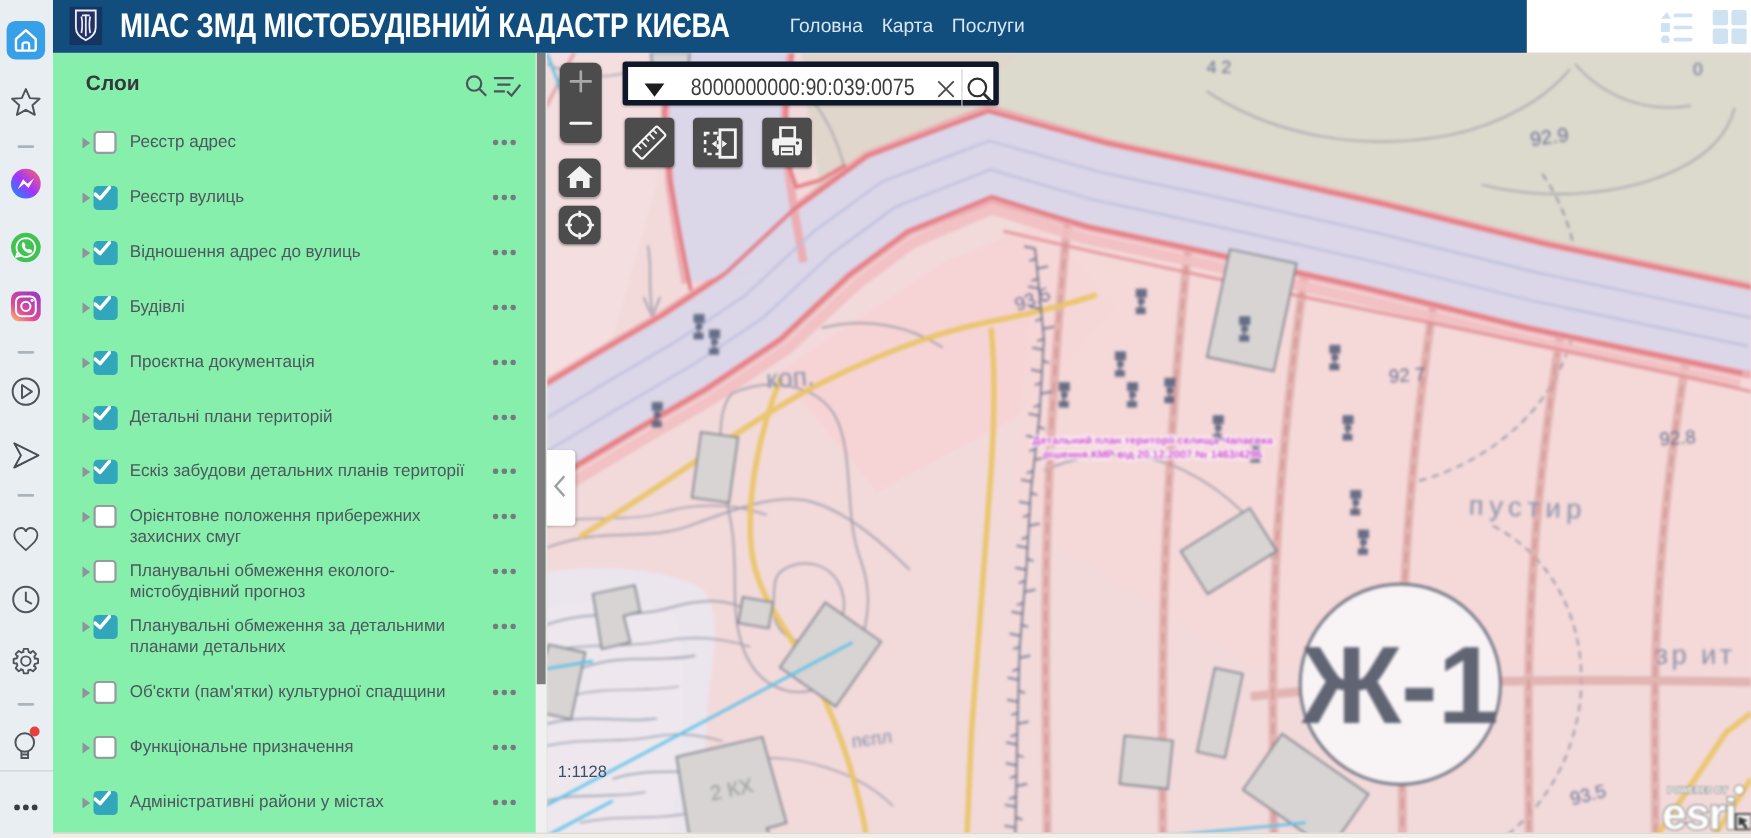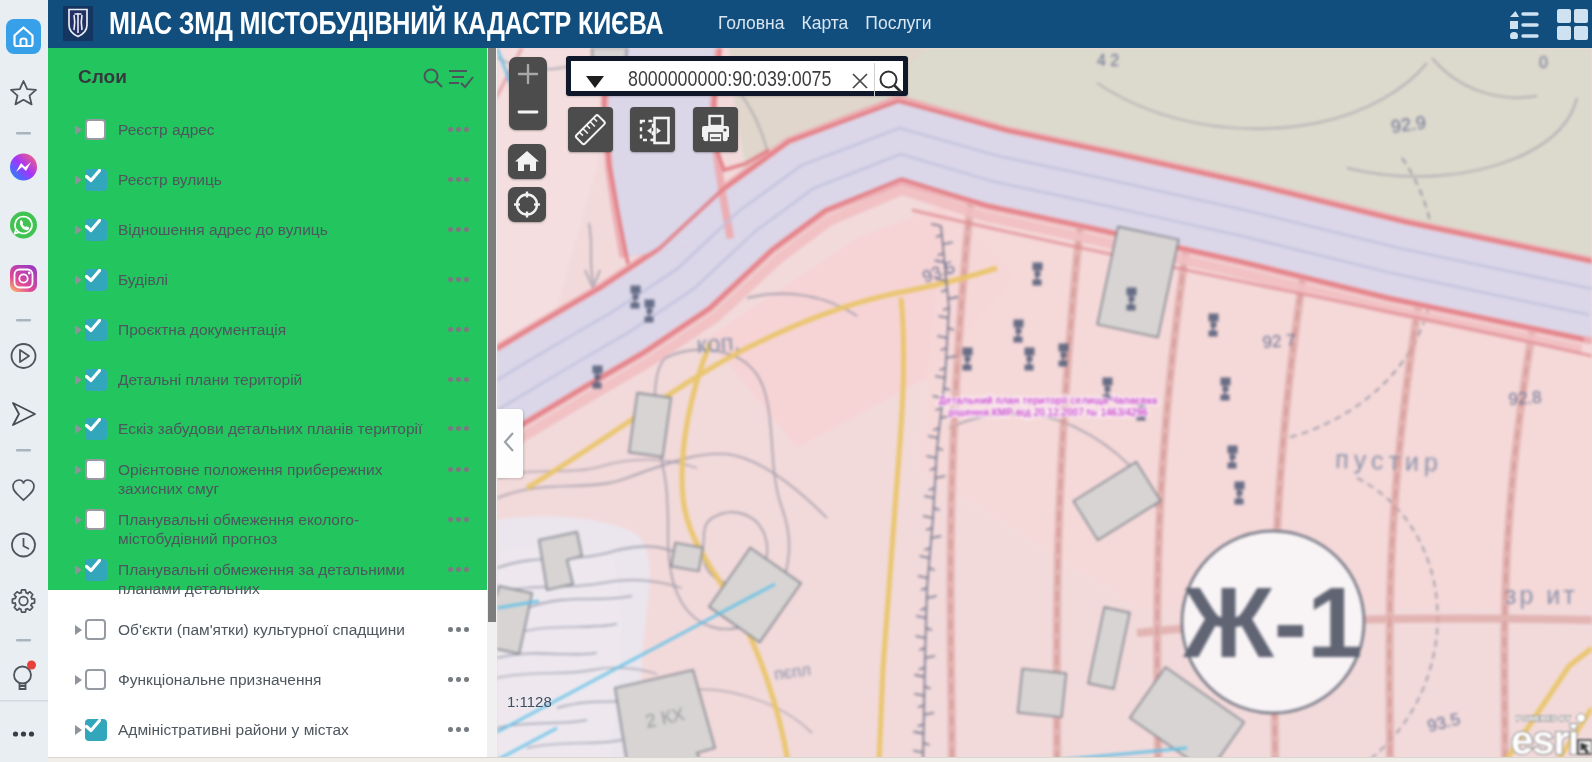--- a/index.html
+++ b/index.html
@@ -1,23 +1,23 @@
 <!DOCTYPE html>
 <html><head>
 <meta charset="utf-8">
 <style>
   * { margin:0; padding:0; box-sizing:border-box; }
   html,body { width:1592px; height:762px; overflow:hidden; font-family:"Liberation Sans",sans-serif; background:#fff; }
   #app { position:relative; width:1592px; height:762px; overflow:hidden; }
-  #header { position:absolute; left:48px; top:0; width:1544px; height:48px; background:#114e7e; z-index:30; }
+  #header { position:absolute; left:48px; top:0; width:1340px; height:48px; background:#114e7e; z-index:30; }
   #header .title { position:absolute; left:61px; top:6px; color:#fdfeff; font-size:31px; font-weight:bold; letter-spacing:-0.2px; white-space:nowrap; transform:scaleX(0.81); transform-origin:left center; }
   #header .nav { position:absolute; left:670px; top:13px; color:#d9e5f0; font-size:17.5px; }
   #header .nav span { margin-right:17px; }
   #strip { position:absolute; left:0; top:0; width:48px; height:762px; background:#e9eef3; z-index:40; }
-  #panel { position:absolute; left:48px; top:48px; width:449px; height:542px; background:#22c55e; z-index:20; }
+  #panel { position:absolute; left:48px; top:48px; width:449px; height:714px; background:#86efac; z-index:20; }
   #panel h2 { position:absolute; left:30px; top:18px; font-size:19px; color:#35393d; font-weight:bold; }
   .row { position:absolute; left:0; width:449px; height:22px; }
   .row .arr { position:absolute; left:27px; top:5px; width:0; height:0; border-left:7px solid #8e9499; border-top:5px solid transparent; border-bottom:5px solid transparent; }
   .row .cb { position:absolute; left:37px; top:-1px; width:21px; height:21px; border:2px solid #959ba1; border-radius:4px; background:#fff; }
   .row .cb.on { border:none; width:22px; height:22px; background:#32a6bb; }
   .row .lbl { position:absolute; left:70px; top:1px; font-size:15.5px; color:#4e565e; line-height:18.5px; width:330px; }
   .row .dots { position:absolute; left:400px; top:7px; width:26px; height:6px; }
   .row .dots i { float:left; width:4.5px; height:4.5px; border-radius:50%; background:#767b80; margin-right:3.5px; }
   #sbtrack { position:absolute; left:487px; top:48px; width:10px; height:714px; background:#f0f0f0; z-index:25; }
   #sbthumb { position:absolute; left:488px; top:48px; width:8px; height:574px; background:#7d7d7d; z-index:26; }

